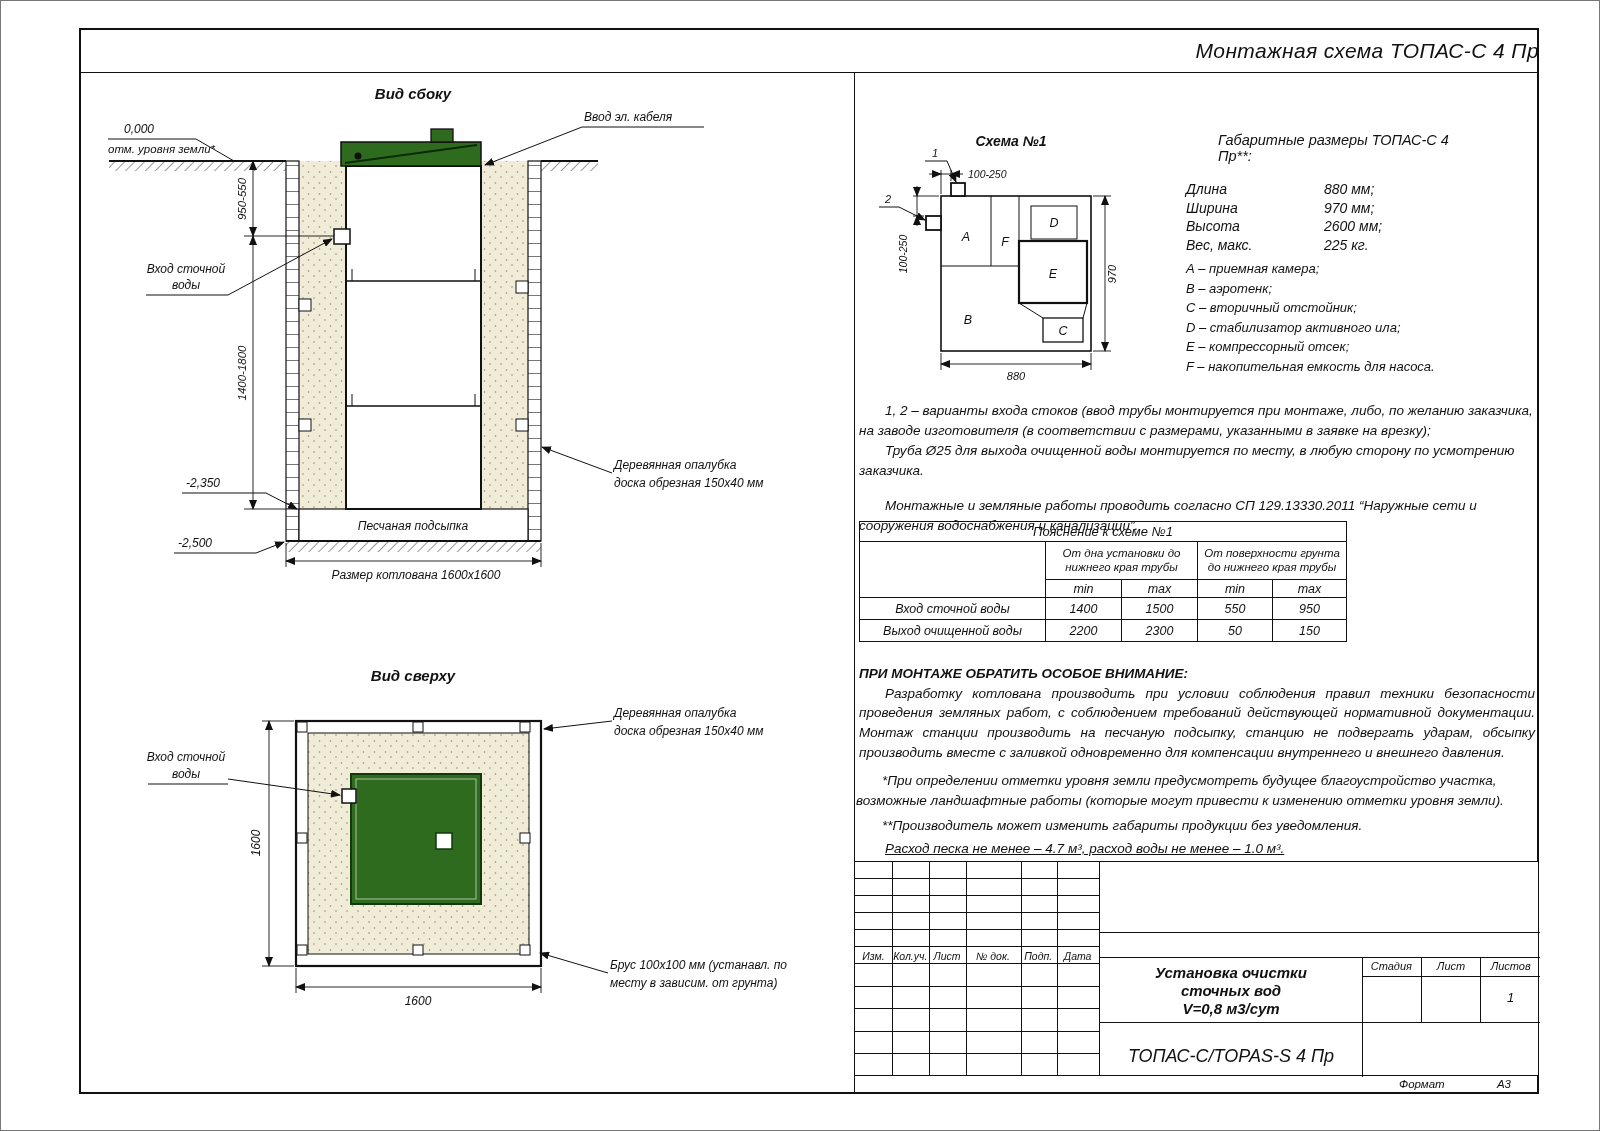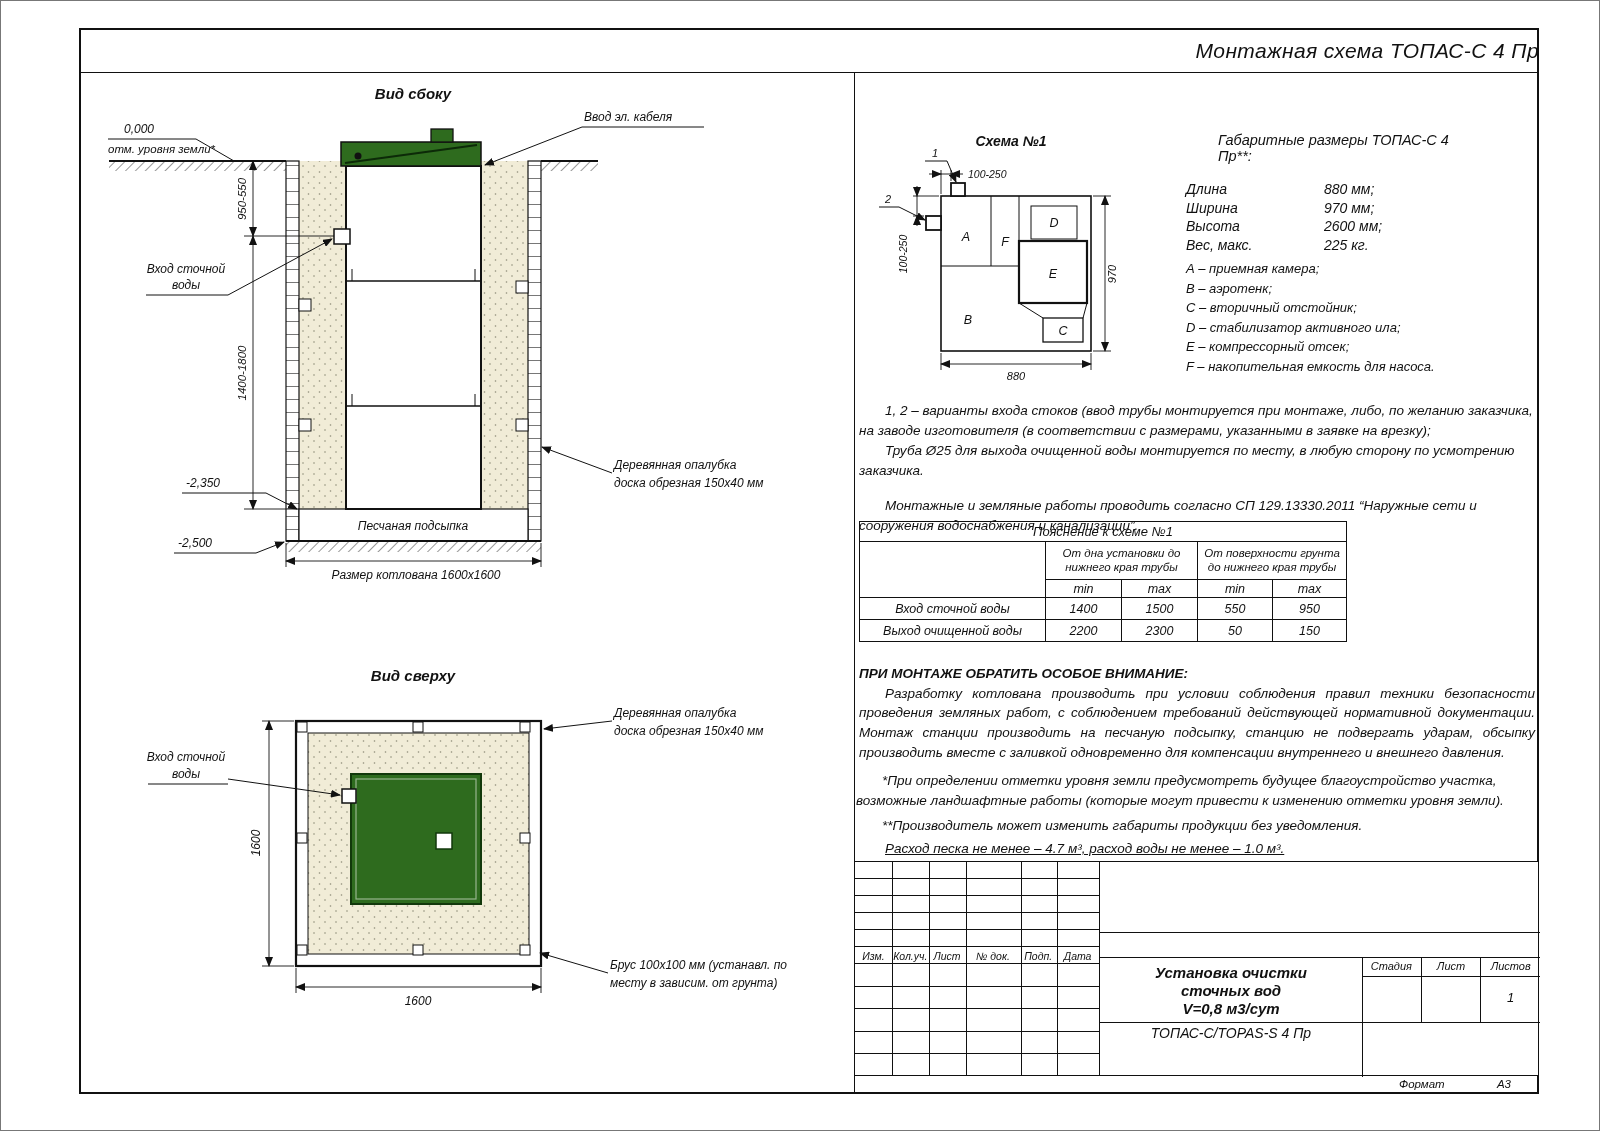--- a/index.html
+++ b/index.html
@@ -52,21 +52,21 @@
     background:repeating-linear-gradient(to bottom,transparent 0,transparent 21.6px,#111 21.6px,#111 22.6px); }
   .sl-head { position:absolute; left:0; top:85px; width:100%; height:17px; display:flex; align-items:center; font-size:10.5px; }
   .sl-head span { display:inline-block; text-align:center; }
 
   .stamp-right { position:absolute; left:245px; top:0; width:440px; height:100%; }
   .sr-line1 { position:absolute; left:0; top:70px; width:100%; border-top:1.2px solid #111; }
   .sr-line2 { position:absolute; left:0; top:95px; width:100%; border-top:1.2px solid #111; }
   .sr-line3 { position:absolute; left:0; top:160px; width:100%; border-top:1.2px solid #111; }
   .sr-vline { position:absolute; left:262px; top:95px; height:120px; border-left:1.2px solid #111; }
   .sr-name { position:absolute; left:0; top:97px; width:262px; height:63px; display:flex; flex-direction:column; justify-content:center; text-align:center; font-size:15px; line-height:1.2;font-weight:bold; }
-  .sr-model { position:absolute; left:0; top:144px; width:262px; height:53px; display:flex; align-items:center; justify-content:center; font-size:14px; }
+  .sr-model { position:absolute; left:0; top:168px; width:262px; height:53px; display:flex; align-items:center; justify-content:center; font-size:18px; }
   .sr-stage { position:absolute; left:262px; top:95px; width:178px; height:65px; }
   .sr-stage-head { position:absolute; left:0; top:0; width:100%; height:20px; display:flex; border-bottom:1.2px solid #111; font-size:11px; }
   .sr-stage-head span, .sr-stage-vals span { flex:1; text-align:center; line-height:19px; border-right:1.2px solid #111; }
   .sr-stage-head span:last-child, .sr-stage-vals span:last-child { border-right:none; }
   .sr-stage-vals { position:absolute; left:0; top:20px; width:100%; height:45px; display:flex; font-size:13px; }
   .sr-stage-vals span { line-height:42px; }
   .sr-company { position:absolute; left:262px; top:160px; width:178px; height:53px; display:flex; align-items:center; justify-content:center; font-size:13.5px; }
   .format-note { position:absolute; left:1398px; top:1077px; width:112px; display:flex; justify-content:space-between; font-size:11.5px; }
 </style>
 </head>

